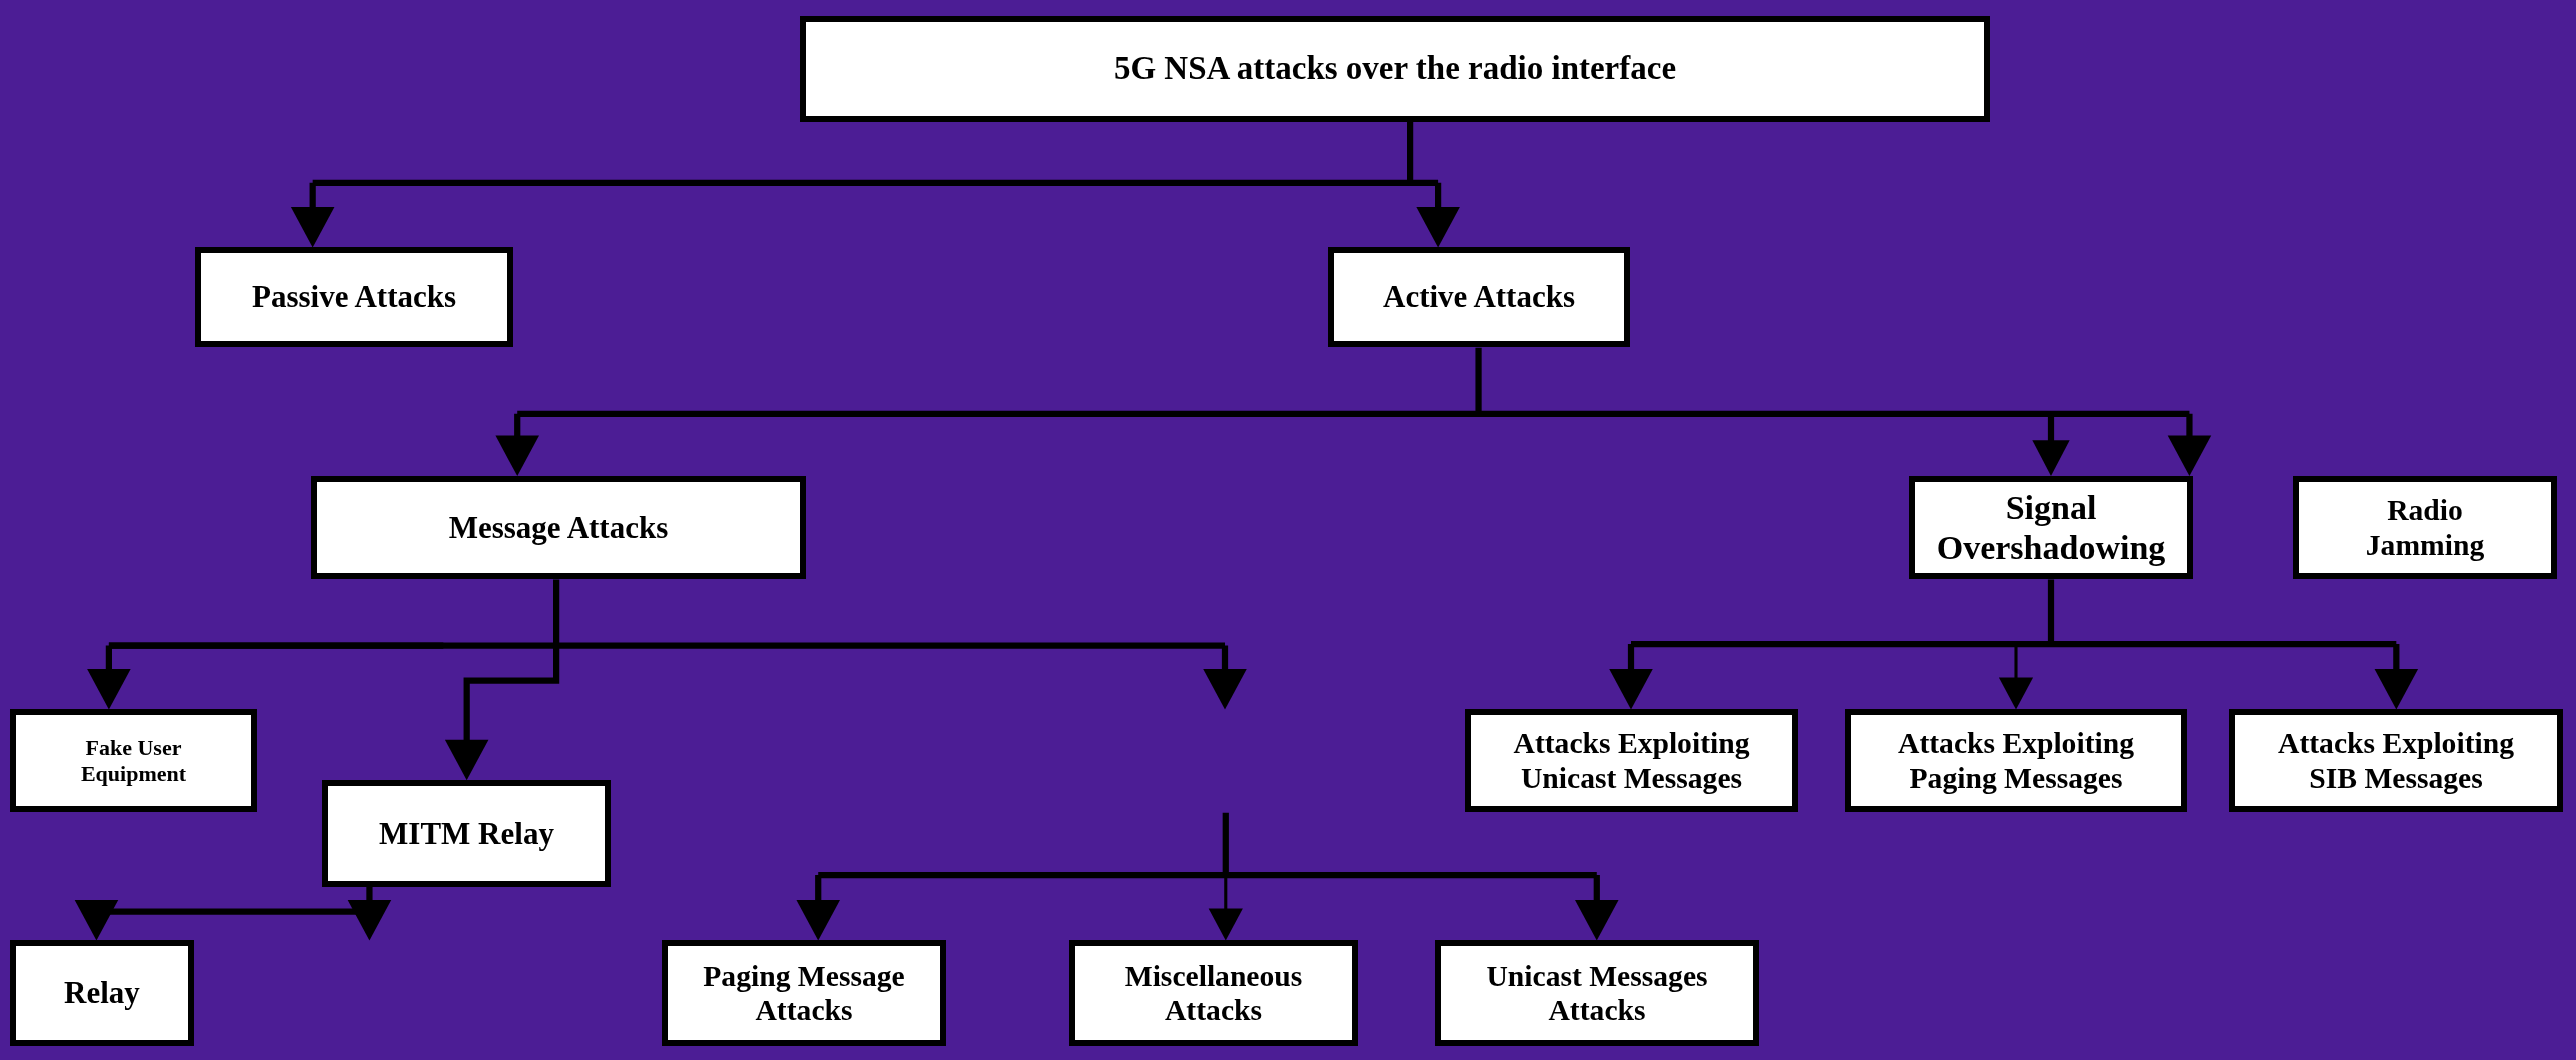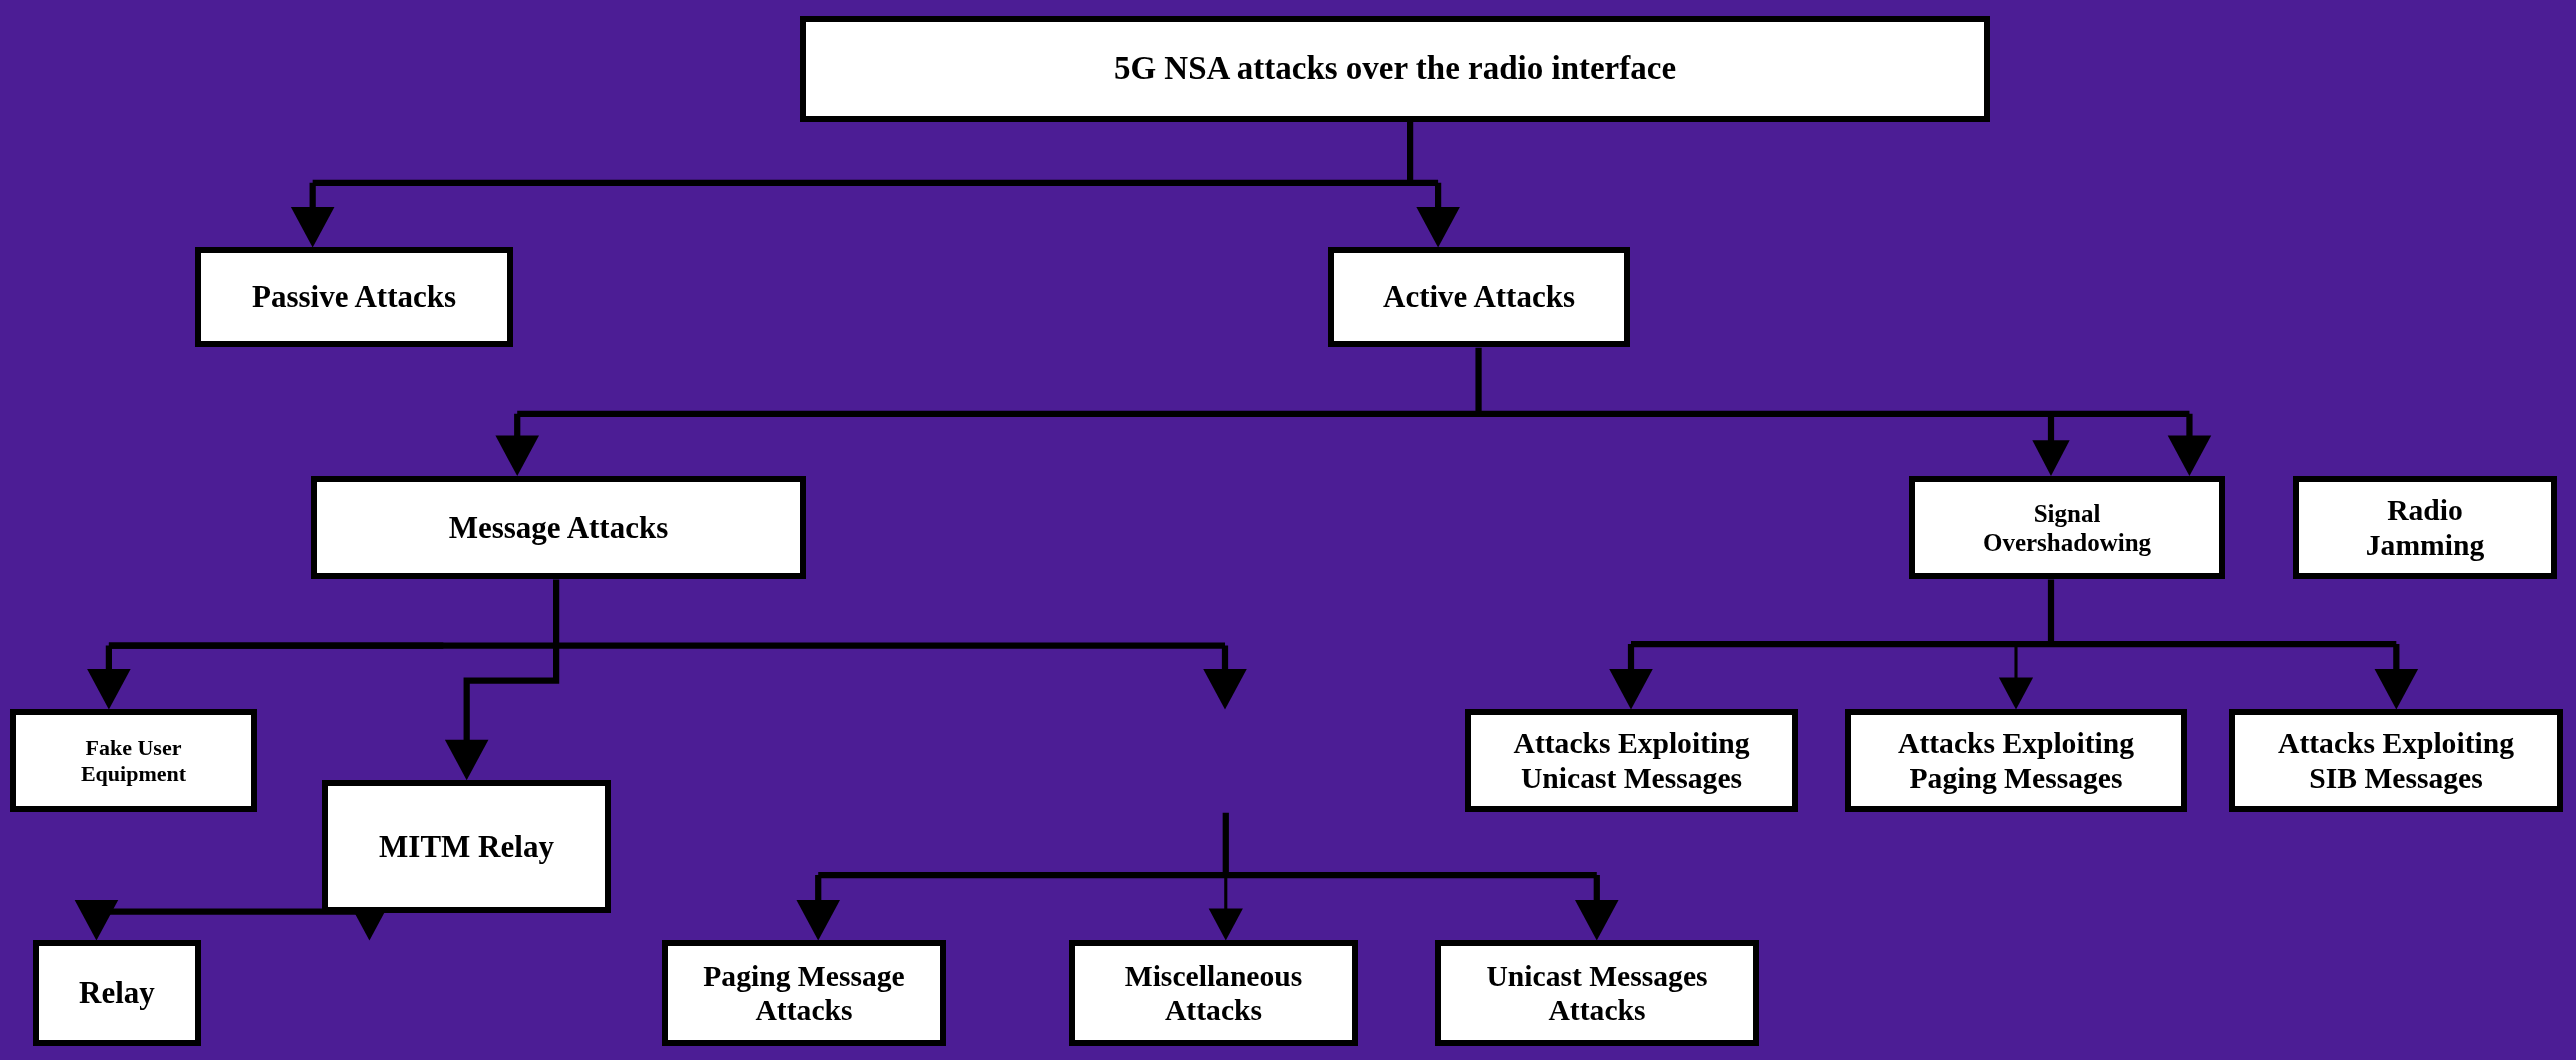--- a/index.html
+++ b/index.html
@@ -99,21 +99,21 @@
   </div>
 
   <div class="node" style="left:1328px; top:247px; width:302px; height:100px; font-size:31px;">
     <span class="label">Active Attacks</span>
   </div>
 
   <div class="node" style="left:311px; top:476px; width:495px; height:103px; font-size:31px;">
     <span class="label">Message Attacks</span>
   </div>
 
-  <div class="node" style="left:1909px; top:476px; width:316px; height:103px; font-size:25px;">
+  <div class="node" style="left:1909px; top:476px; width:284px; height:103px; font-size:34px;">
     <span class="label">Signal
 Overshadowing</span>
   </div>
 
   <div class="node" style="left:2293px; top:476px; width:264px; height:103px; font-size:29.6px;">
     <span class="label">Radio
 Jamming</span>
   </div>
 
   <div class="node" style="left:10px; top:709px; width:247px; height:103px; font-size:22px;">
@@ -130,25 +130,25 @@
   <div class="node" style="left:1845px; top:709px; width:342px; height:103px; font-size:29.6px;">
     <span class="label">Attacks Exploiting
 Paging Messages</span>
   </div>
 
   <div class="node" style="left:2229px; top:709px; width:334px; height:103px; font-size:29.6px;">
     <span class="label">Attacks Exploiting
 SIB Messages</span>
   </div>
 
-  <div class="node" style="left:322px; top:780px; width:289px; height:133px; font-size:31px;">
+  <div class="node" style="left:322px; top:780px; width:289px; height:107px; font-size:31px;">
     <span class="label">MITM Relay</span>
   </div>
 
-  <div class="node" style="left:10px; top:940px; width:168px; height:106px; font-size:31px;margin-left:23px;">
+  <div class="node" style="left:10px; top:940px; width:184px; height:106px; font-size:31px;">
     <span class="label">Relay</span>
   </div>
 
 
   <div class="node" style="left:662px; top:940px; width:284px; height:106px; font-size:29.6px;">
     <span class="label">Paging Message
 Attacks</span>
   </div>
 
   <div class="node" style="left:1069px; top:940px; width:289px; height:106px; font-size:29.6px;">

